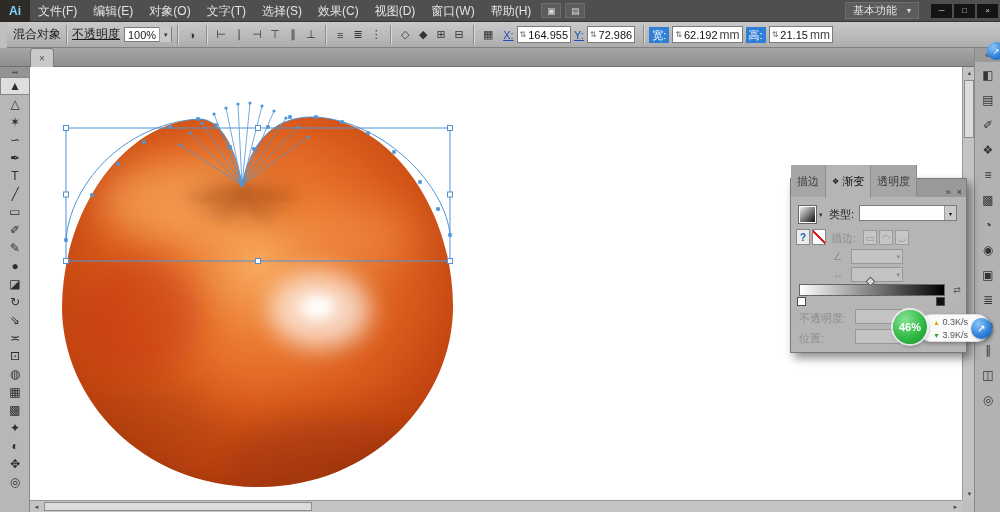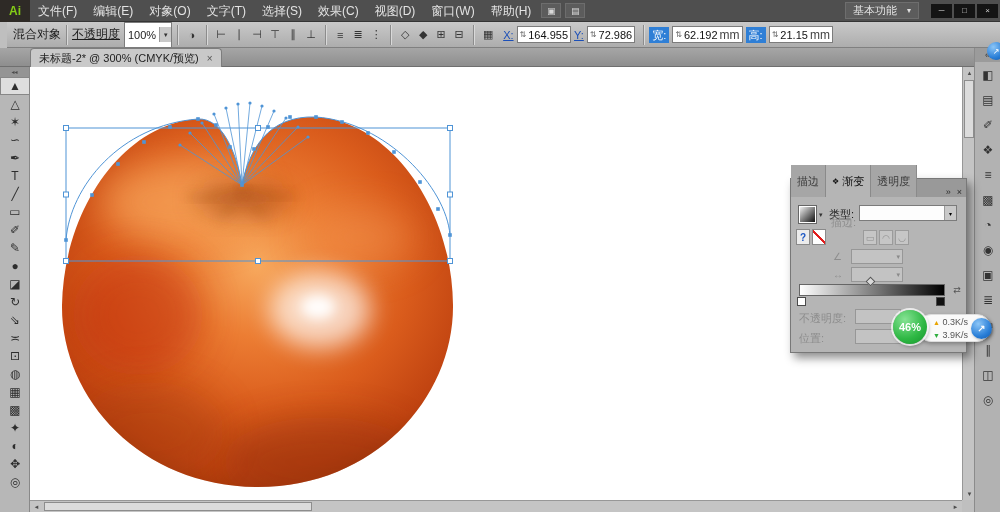--- a/index.html
+++ b/index.html
@@ -7,40 +7,40 @@
   body {
     width:1000px; height:512px; position:relative; overflow:hidden;
     font-family:"Liberation Sans","DejaVu Sans",sans-serif;
     background:#bfbfbf; font-size:12px;
   }
   .abs { position:absolute; }
 
   
   #menubar { left:0; top:0; width:1000px; height:22px; background:#4f4f4f;
     border-bottom:1px solid #353535; display:flex; align-items:center; color:#e3e3e3; }
-  #ai-logo { width:30px; height:22px; background:#2e2a26; color:#84cc16; font-weight:bold;
+  #ai-logo { width:30px; height:22px; background:#2e2a26; color:#7dd3fc; font-weight:bold;
     display:flex; align-items:center; justify-content:center; font-size:12px; }
   .menu-item { padding:0 8px; height:22px; line-height:22px; font-size:12px; cursor:default; }
   .mb-icon { width:20px; height:15px; border:1px solid #6d6d6d; background:#5c5c5c;
     display:flex; align-items:center; justify-content:center; font-size:9px; color:#d8d8d8; margin:0 2px; }
   #mb-spacer { flex:1; }
   #workspace-btn { height:17px; border:1px solid #6e6e6e; background:#5c5c5c; color:#e0e0e0;
     font-size:11px; display:flex; align-items:center; gap:10px; padding:0 7px; margin-right:10px; }
   .win-btn { width:21px; height:14px; background:#141414; color:#cfcfcf; font-size:8px;
     display:flex; align-items:center; justify-content:center; margin-left:2px; }
   #win-controls { display:flex; margin-right:2px; }
 
   
   #controlbar { left:7px; top:22px; width:1000px; height:26px;
     background:linear-gradient(#c9c9c9,#adadad); border-bottom:1px solid #808080;
     display:flex; align-items:center; padding:0 6px; color:#1c1c1c; }
   .cb-sep { width:1px; height:20px; background:#8c8c8c; box-shadow:1px 0 0 #d9d9d9; margin:0 5px; flex:none; }
   .cb-label { font-size:12px; white-space:nowrap; }
   .cb-link { font-size:12px; text-decoration:underline; white-space:nowrap; }
-  .cb-drop { height:26px; background:#fff; border:1px solid #7c7c7c; display:flex; align-items:center;
+  .cb-drop { height:15px; background:#fff; border:1px solid #7c7c7c; display:flex; align-items:center;
     font-size:11px; margin-left:4px; }
   .cb-drop .val { padding:0 3px; min-width:30px; }
   .cb-drop .arr { width:12px; height:15px; background:#c9c9c9; border-left:1px solid #9a9a9a;
     font-size:6px; display:flex; align-items:center; justify-content:center; color:#333; }
   .cb-icon { width:18px; height:18px; display:flex; align-items:center; justify-content:center;
     font-size:11px; color:#343434; flex:none; }
   .num-field { height:17px; background:#fff; border:1px solid #7c7c7c; display:flex; align-items:center;
     font-size:11px; color:#111; padding:0 2px; gap:2px; margin:0 3px; flex:none; }
   .spin { font-size:8px; color:#666; line-height:1; }
   .unit { font-size:12px; color:#444; }
@@ -94,21 +94,21 @@
   #gp-swatch-arrow { left:28px; top:32px; font-size:7px; color:#333; }
   #gp-type-label { left:38px; top:28px; font-size:11px; color:#1d1d1d; }
   #gp-type-drop { left:68px; top:26px; width:98px; height:16px; background:#fdfdfd; border:1px solid #7b7b7b;
     display:flex; align-items:center; justify-content:flex-end; }
   #gp-type-drop .arr { width:12px; height:14px; background:#c9c9c9; border-left:1px solid #9a9a9a;
     font-size:6px; display:flex; align-items:center; justify-content:center; }
   #gp-help { left:5px; top:50px; width:14px; height:16px; background:#ececec; border:1px solid #8a8a8a;
     color:#1c57c4; font-size:10px; font-weight:bold; display:flex; align-items:center; justify-content:center; }
   #gp-none { left:21px; top:50px; width:14px; height:16px; background:#fff; border:1px solid #8a8a8a;
     background-image:linear-gradient(45deg,transparent 44%,#e01b1b 44%,#e01b1b 56%,transparent 56%); }
-  #gp-stroke-label { left:40px; top:36px; font-size:11px; color:#8d8d8d; }
+  #gp-stroke-label { left:40px; top:52px; font-size:11px; color:#8d8d8d; }
   .gp-stroke-btn { width:14px; height:15px; background:#c6c6c6; border:1px solid #9b9b9b;
     color:#8f8f8f; font-size:9px; display:flex; align-items:center; justify-content:center; position:absolute; top:51px; }
   .gp-mini-icon { font-size:10px; color:#8d8d8d; }
   .gdrop { background:#c3c3c3; border:1px solid #979797; display:flex; align-items:center; justify-content:flex-end;
     padding:0 2px; font-size:7px; color:#8a8a8a; }
   #gp-track { left:8px; top:105px; width:146px; height:12px; border:1px solid #666;
     background:linear-gradient(90deg,#ffffff,#000000); }
   #gp-mid { left:76px; top:99px; width:7px; height:7px; background:#d9d9d9; border:1px solid #555; transform:rotate(45deg); }
   .gp-stop { position:absolute; top:118px; width:9px; height:9px; border:1px solid #4a4a4a; }
   #gp-reverse { left:159px; top:104px; width:14px; height:14px; font-size:9px; color:#555;
@@ -211,21 +211,20 @@
   <span class="chip">高:</span>
   <div class="num-field">
     <span class="spin">⇅</span>
     <span>21.15</span>
     <span class="unit">mm</span>
   </div>
 </div>
 
 <div id="tabbar" class="abs"></div>
 <div id="doc-tab" class="abs">
-  <span>未标题-2* @ 300% (CMYK/预览)</span>
   <span class="x">×</span>
 </div>
 
 <div id="toolbar" class="abs">
   <div id="tool-head">◂◂</div>
   <div class="tool active">▲</div>
   <div class="tool">△</div>
   <div class="tool">✶</div>
   <div class="tool">∽</div>
   <div class="tool">✒</div>

